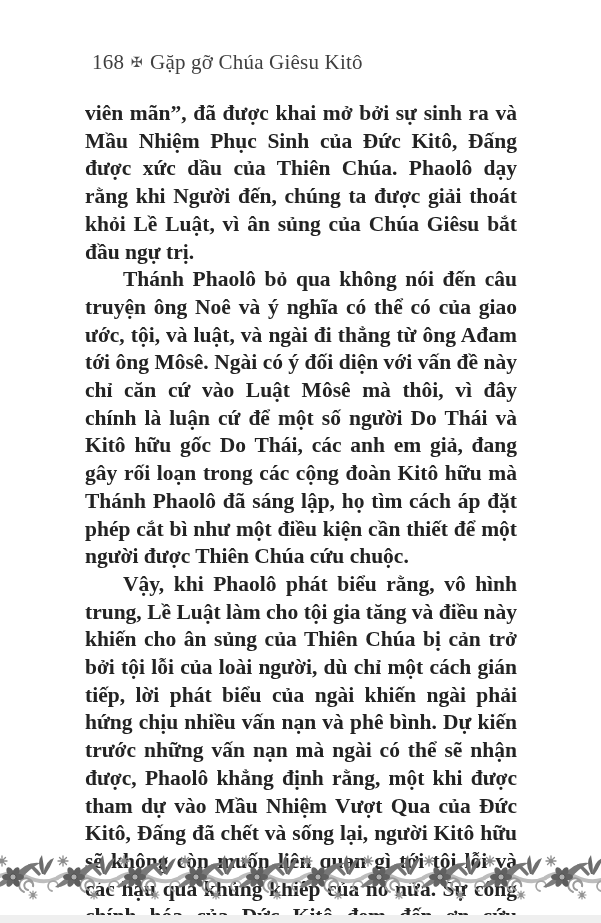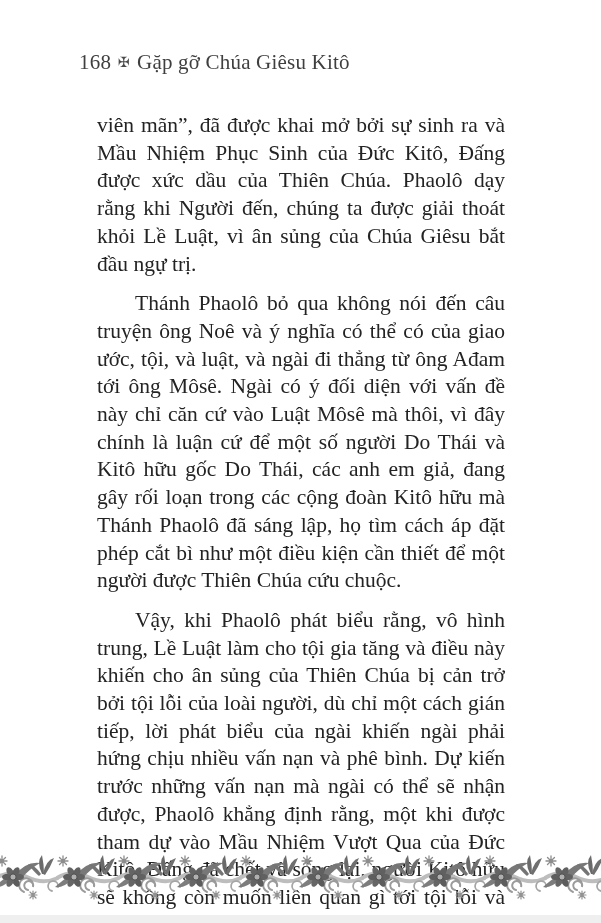--- a/index.html
+++ b/index.html
@@ -4,42 +4,42 @@
 <style>
   html,body{margin:0;padding:0;background:#ffffff;}
   .page{
     position:relative;
     width:601px;height:923px;
     background:#ffffff;
     overflow:hidden;
     font-family:"Liberation Serif", serif;
   }
   .running-head{
-    position:absolute;left:79px;top:50px;
+    position:absolute;left:92px;top:50px;
     font-size:21px;line-height:24px;
     color:#3f3f3f;
     letter-spacing:0.2px;
     white-space:nowrap;
     text-align:center;
   }
   .running-head .cross{
     font-family:"DejaVu Sans", sans-serif;
     font-size:14px;
     color:#4a4a4a;
     margin:0 7px;
     position:relative;top:-2px;
   }
   .body-text{
     position:absolute;left:85px;top:100px;width:432px;
     font-size:21.5px;line-height:27.7px;
     color:#232323;
     text-align:justify;
     text-justify:inter-word;
   }
-  .para{margin:12px;padding:0;}
+  .para{margin:0;padding:0;font-weight:bold;}
   .para.indent{text-indent:38px;}
   .ornament{
     position:absolute;left:0;top:851px;width:601px;height:52px;
   }
   .page-edge{
     position:absolute;left:0;bottom:0;width:601px;height:8px;
     background:#efefef;
   }
 </style>
 </head>

